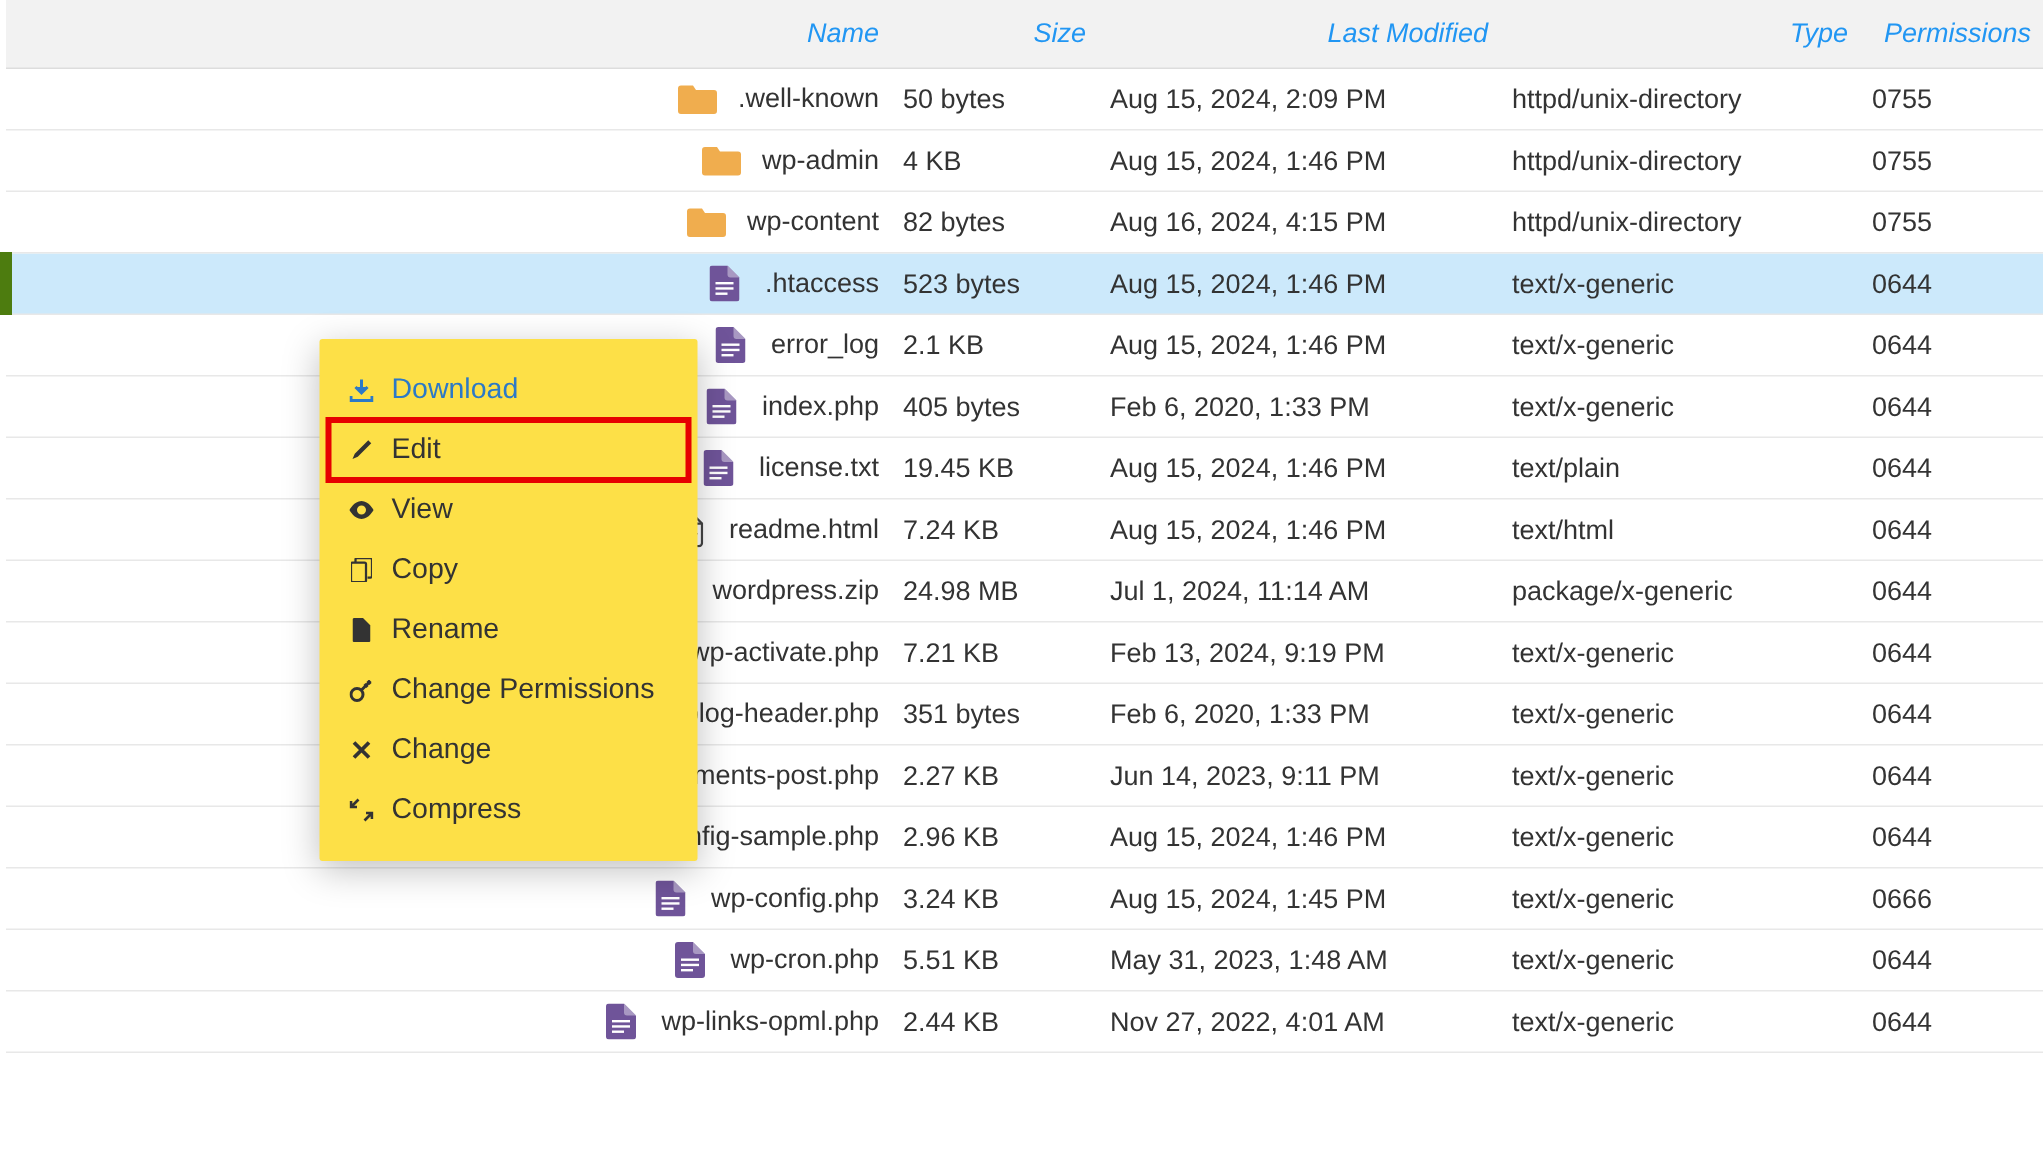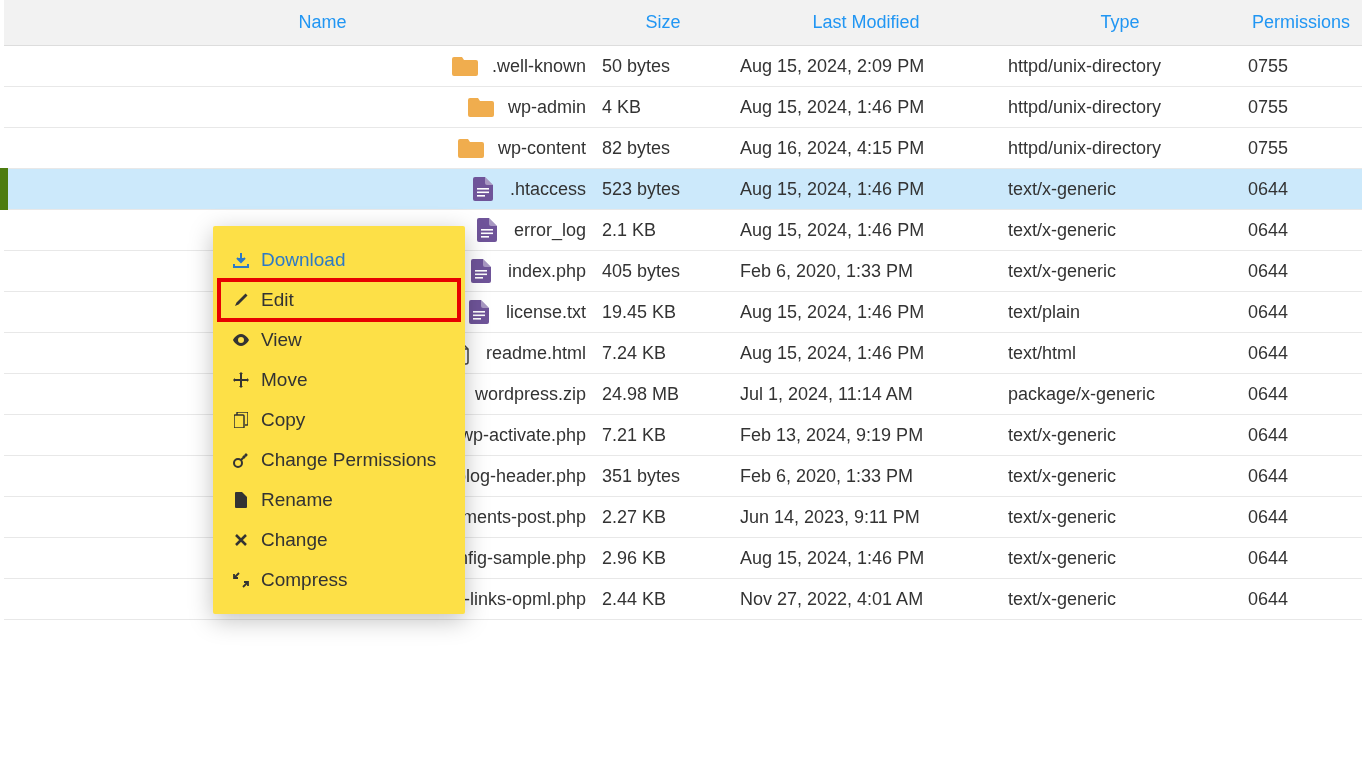--- a/index.html
+++ b/index.html
@@ -1,19 +1,19 @@
 <!DOCTYPE html>
 <html><head>
 <meta charset="utf-8">
 <style>
 * { margin: 0; padding: 0; box-sizing: border-box; }
 body { font-family: -apple-system, BlinkMacSystemFont, "Segoe UI", Helvetica, Arial, sans-serif; font-size: 18px; color: #333; background: #fff; }
 .file-table { width: 100%; border-collapse: collapse; }
 .file-table thead { background: #f2f2f2; border-bottom: 1px solid #ddd; }
-.file-table th { text-align: center; padding: 12px 8px; font-weight: 400; color: #2196F3; cursor: pointer; }
+.file-table th { text-align: right; padding: 12px 8px; font-weight: 400; color: #2196F3; cursor: pointer; font-style: italic; }
 .file-table th.col-name { padding-left: 55px; width: 590px; }
 .file-table th.col-size { width: 138px; }
 .file-table th.col-modified { width: 268px; }
 .file-table th.col-type { width: 240px; margin-left: 32px; }
 .file-table th.col-perms { }
 .file-table tbody tr { border-bottom: 1px solid #e8e8e8; height: 41px; }
 .file-table tbody tr.selected { background: #cce9fb; border-left: 8px solid #4d7c0f; }
 .file-table td { padding: 8px 8px; vertical-align: middle; color: #333; }
 .file-table td.name-cell { padding-left: 8px; text-align: right; }
 .icon-wrap { display: inline-flex; width: 34px; height: 24px; align-items: center; justify-content: center; margin-right: 10px; vertical-align: middle; }
@@ -224,20 +224,50 @@
       </tr>
       <tr>
         <td class="name-cell"><span class="icon-wrap">
             <svg width="20" height="24" viewBox="0 0 20 24">
               <path fill="#6f5499" d="M12 0H2a2 2 0 0 0-2 2v20a2 2 0 0 0 2 2h16a2 2 0 0 0 2-2V8l-8-8z"></path>
               <path fill="#fff" opacity="0.4" d="M12 0v6a2 2 0 0 0 2 2h6"></path>
               <rect x="4" y="11" width="12" height="1.6" fill="#fff"></rect>
               <rect x="4" y="14.5" width="12" height="1.6" fill="#fff"></rect>
               <rect x="4" y="18" width="8" height="1.6" fill="#fff"></rect>
             </svg>
+          </span><span class="filename">wp-config.php</span></td>
+        <td>3.24 KB</td>
+        <td>Aug 15, 2024, 1:45 PM</td>
+        <td>text/x-generic</td>
+        <td>0666</td>
+      </tr>
+      <tr>
+        <td class="name-cell"><span class="icon-wrap">
+            <svg width="20" height="24" viewBox="0 0 20 24">
+              <path fill="#6f5499" d="M12 0H2a2 2 0 0 0-2 2v20a2 2 0 0 0 2 2h16a2 2 0 0 0 2-2V8l-8-8z"></path>
+              <path fill="#fff" opacity="0.4" d="M12 0v6a2 2 0 0 0 2 2h6"></path>
+              <rect x="4" y="11" width="12" height="1.6" fill="#fff"></rect>
+              <rect x="4" y="14.5" width="12" height="1.6" fill="#fff"></rect>
+              <rect x="4" y="18" width="8" height="1.6" fill="#fff"></rect>
+            </svg>
+          </span><span class="filename">wp-cron.php</span></td>
+        <td>5.51 KB</td>
+        <td>May 31, 2023, 1:48 AM</td>
+        <td>text/x-generic</td>
+        <td>0644</td>
+      </tr>
+      <tr>
+        <td class="name-cell"><span class="icon-wrap">
+            <svg width="20" height="24" viewBox="0 0 20 24">
+              <path fill="#6f5499" d="M12 0H2a2 2 0 0 0-2 2v20a2 2 0 0 0 2 2h16a2 2 0 0 0 2-2V8l-8-8z"></path>
+              <path fill="#fff" opacity="0.4" d="M12 0v6a2 2 0 0 0 2 2h6"></path>
+              <rect x="4" y="11" width="12" height="1.6" fill="#fff"></rect>
+              <rect x="4" y="14.5" width="12" height="1.6" fill="#fff"></rect>
+              <rect x="4" y="18" width="8" height="1.6" fill="#fff"></rect>
+            </svg>
           </span><span class="filename">wp-links-opml.php</span></td>
         <td>2.44 KB</td>
         <td>Nov 27, 2022, 4:01 AM</td>
         <td>text/x-generic</td>
         <td>0644</td>
       </tr>
     </tbody>
 </table>
 
 <div id="ctx" class="context-menu" style="left: 213px; top: 226px;">
@@ -261,54 +291,46 @@
     <div class="menu-item">
       <span class="mi-icon">
         <svg width="18" height="12" viewBox="0 0 18 12">
           <path fill="#333" d="M9 0C4 0 1 6 1 6s3 6 8 6 8-6 8-6-3-6-8-6zm0 9a3 3 0 1 1 0-6 3 3 0 0 1 0 6z"></path>
         </svg>
       </span>
       <span>View</span>
     </div>
     <div class="menu-item">
       <span class="mi-icon">
-        <svg width="16" height="16" viewBox="0 0 16 16">
-          <path fill="#333" d="M8 0l2 2H9v5h5V6l2 2-2 2V9H9v5h1l-2 2-2-2h1V9H2v1L0 8l2-2v1h5V2H6l2-2z"></path>
-        </svg>
-      </span>
-      <span>Move</span>
-    </div>
-    <div class="menu-item">
-      <span class="mi-icon">
         <svg width="14" height="16" viewBox="0 0 14 16">
           <rect x="0" y="3" width="10" height="13" rx="1" fill="none" stroke="#333" stroke-width="1.5"></rect>
           <path d="M3 3V1a1 1 0 0 1 1-1h9a1 1 0 0 1 1 1v11a1 1 0 0 1-1 1h-2" fill="none" stroke="#333" stroke-width="1.5"></path>
         </svg>
       </span>
       <span>Copy</span>
     </div>
     <div class="menu-item">
       <span class="mi-icon">
+        <svg width="12" height="16" viewBox="0 0 12 16">
+          <path fill="#333" d="M7 0H1a1 1 0 0 0-1 1v14a1 1 0 0 0 1 1h10a1 1 0 0 0 1-1V5L7 0z"></path>
+        </svg>
+      </span>
+      <span>Rename</span>
+    </div>
+    <div class="menu-item">
+      <span class="mi-icon">
         <svg width="16" height="16" viewBox="0 0 16 16">
           <circle cx="5" cy="11" r="4" fill="none" stroke="#333" stroke-width="2"></circle>
           <path d="M8 8l6-6M12 2l2 2M10 4l2 2" stroke="#333" stroke-width="2" fill="none"></path>
         </svg>
       </span>
       <span>Change Permissions</span>
     </div>
     <div class="menu-item">
       <span class="mi-icon">
-        <svg width="12" height="16" viewBox="0 0 12 16">
-          <path fill="#333" d="M7 0H1a1 1 0 0 0-1 1v14a1 1 0 0 0 1 1h10a1 1 0 0 0 1-1V5L7 0z"></path>
-        </svg>
-      </span>
-      <span>Rename</span>
-    </div>
-    <div class="menu-item">
-      <span class="mi-icon">
         <svg width="14" height="14" viewBox="0 0 14 14">
           <path stroke="#333" stroke-width="2.5" d="M2 2l10 10M12 2L2 12"></path>
         </svg>
       </span>
       <span>Change</span>
     </div>
     <div class="menu-item">
       <span class="mi-icon">
         <svg width="16" height="16" viewBox="0 0 16 16">
           <path stroke="#333" stroke-width="1.8" fill="none" d="M1 6l5-5M1 2v4h4M15 10l-5 5M15 14v-4h-4"></path>

